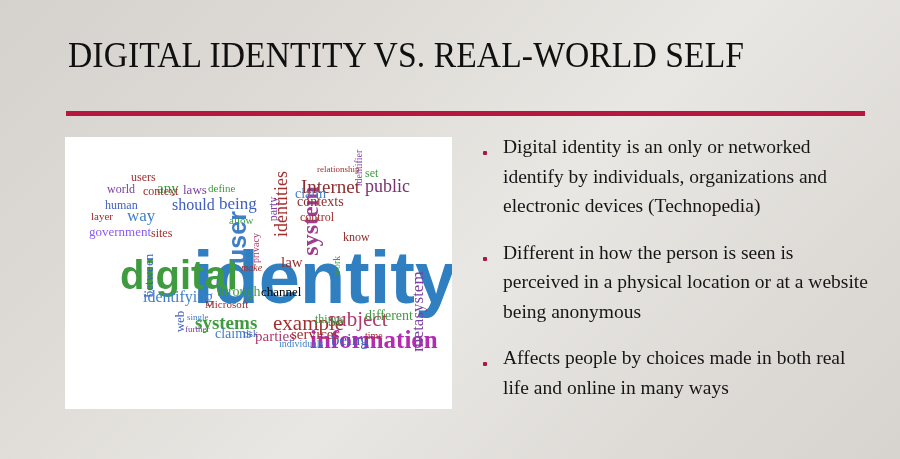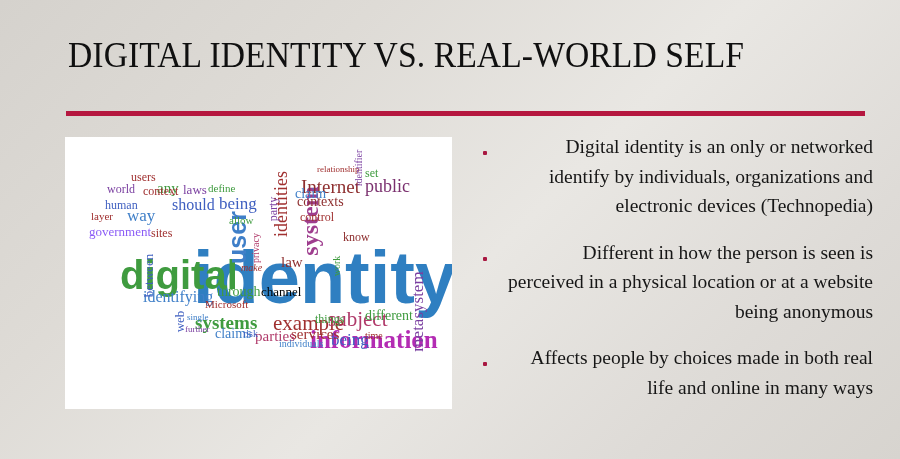--- a/index.html
+++ b/index.html
@@ -103,21 +103,20 @@
     height: 4px;
     background: #a81841;
     border-radius: 1px;
   }
   .bullet-text {
     flex: 1 1 auto;
     font-family: "Liberation Serif", serif;
     font-size: 19.5px;
     line-height: 29.5px;
     color: #161616;
-    text-align: right;
   }
 </style>
 </head>
 <body>
 
 <div id="slide">
 
   <div id="title-block">
     <h1 id="slide-title">DIGITAL IDENTITY VS. REAL-WORLD SELF</h1>
   </div>

